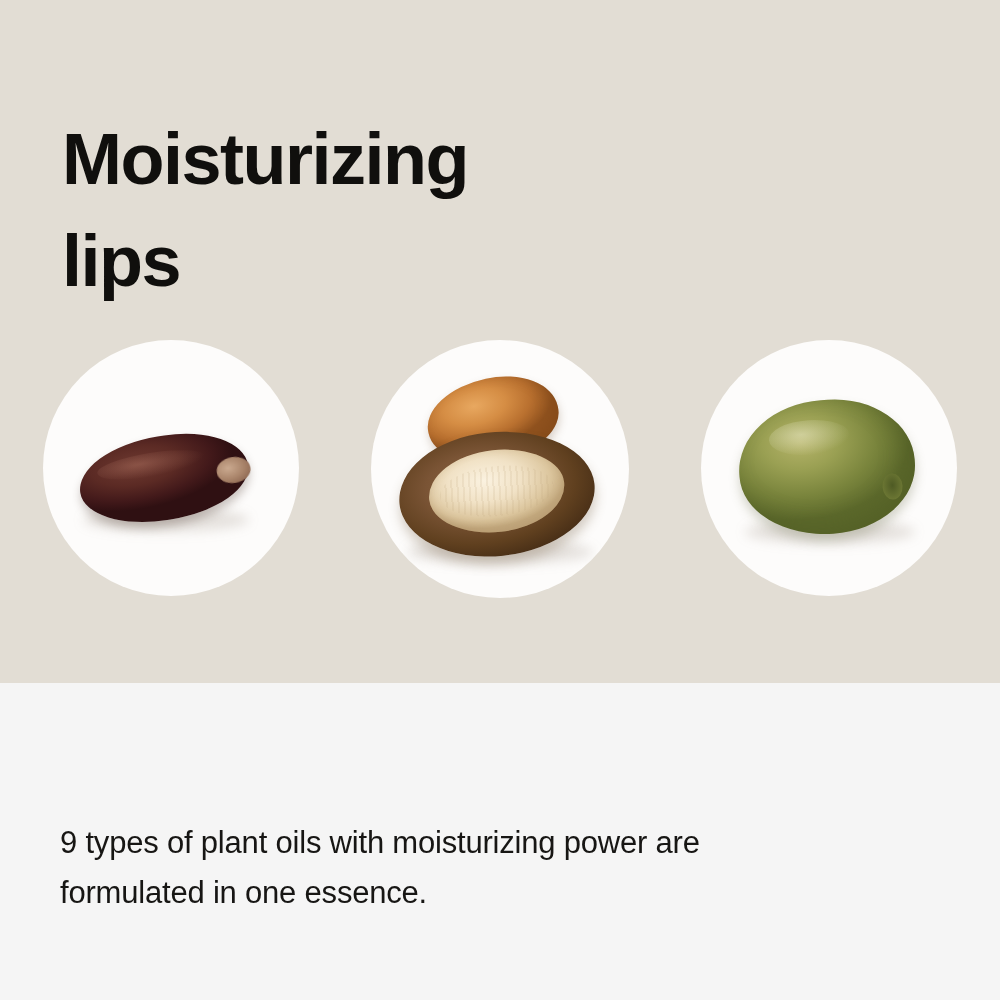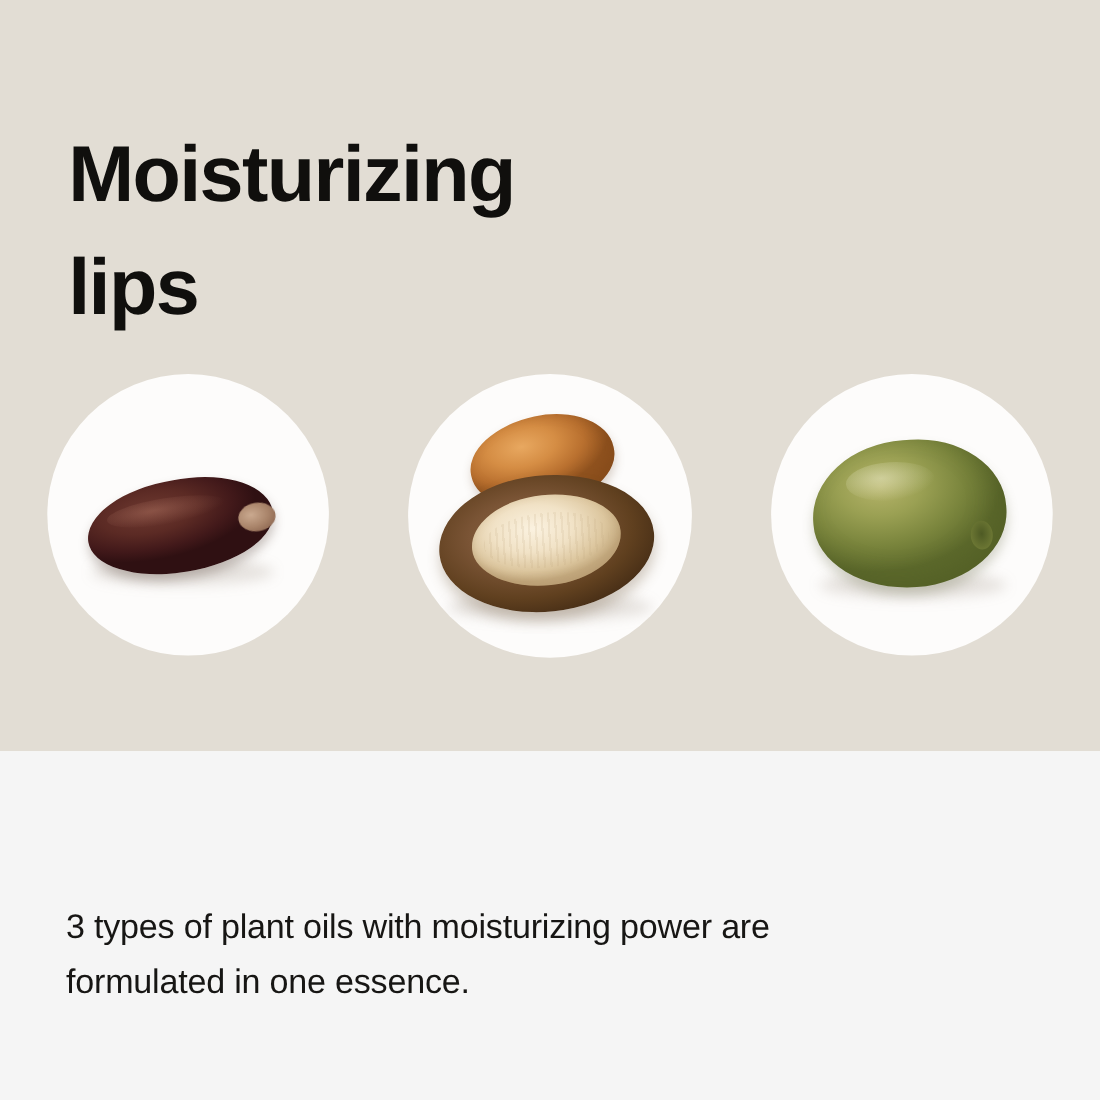--- a/index.html
+++ b/index.html
@@ -230,17 +230,17 @@
         <div class="olive">
           <div class="olive-gloss"></div>
           <div class="olive-dimple"></div>
         </div>
       </div>
 
     </div>
   </section>
 
   <section class="caption">
-    <p class="caption-text">3 types of plant oils with moisturizing power are
+    <p class="caption-text">9 types of plant oils with moisturizing power are
 formulated in one essence.</p>
   </section>
 
 </div>
 
 </body></html>

